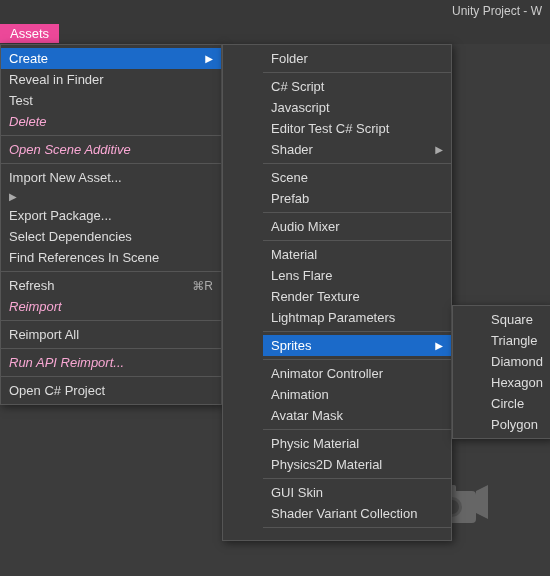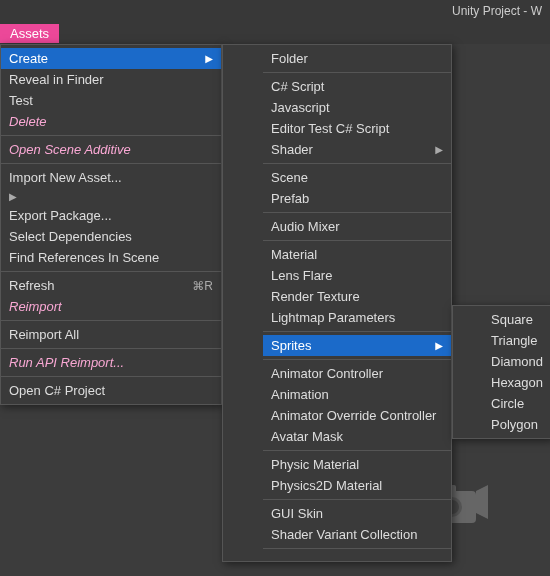--- a/index.html
+++ b/index.html
@@ -289,23 +289,20 @@
   </div>
 
   <div class="menu-section">
     <div class="menu-row">
       <span>Animator Controller</span>
     </div>
     <div class="menu-row">
       <span>Animation</span>
     </div>
     <div class="menu-row">
-      <span>Animator Override Controller</span>
-    </div>
-    <div class="menu-row">
       <span>Avatar Mask</span>
     </div>
   </div>
 
   <div class="menu-section">
     <div class="menu-row">
       <span>Physic Material</span>
     </div>
     <div class="menu-row">
       <span>Physics2D Material</span>

